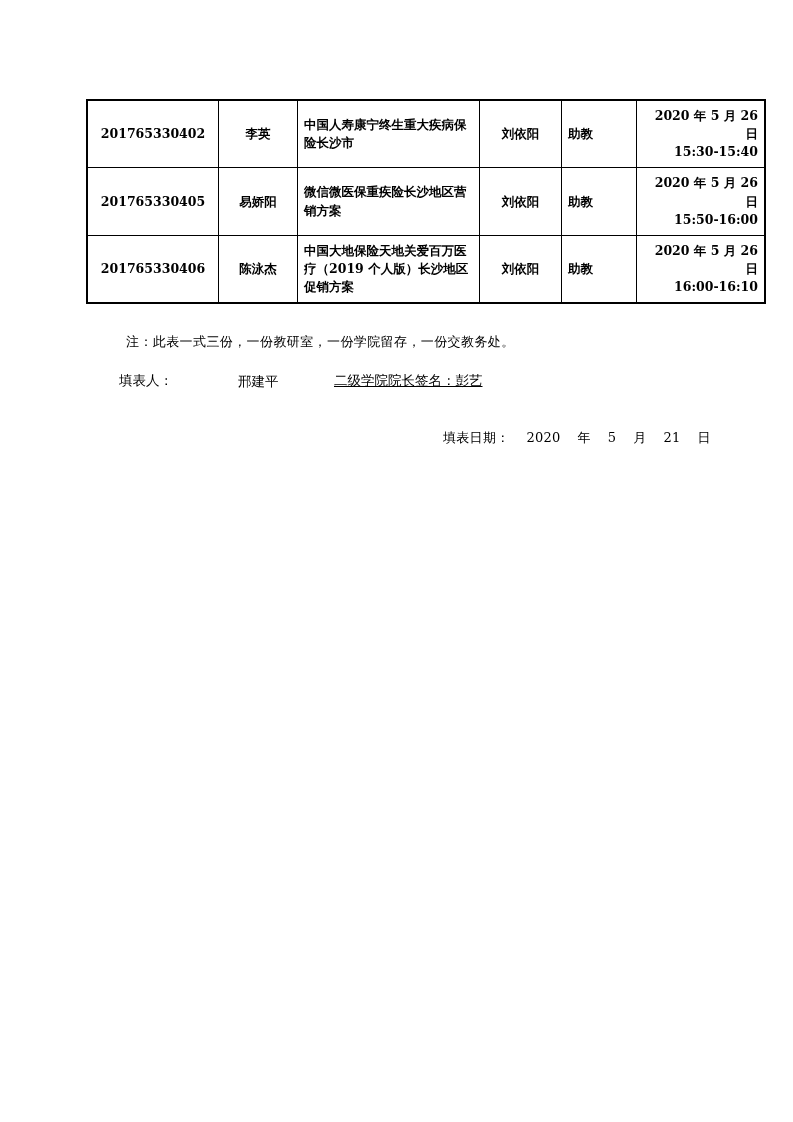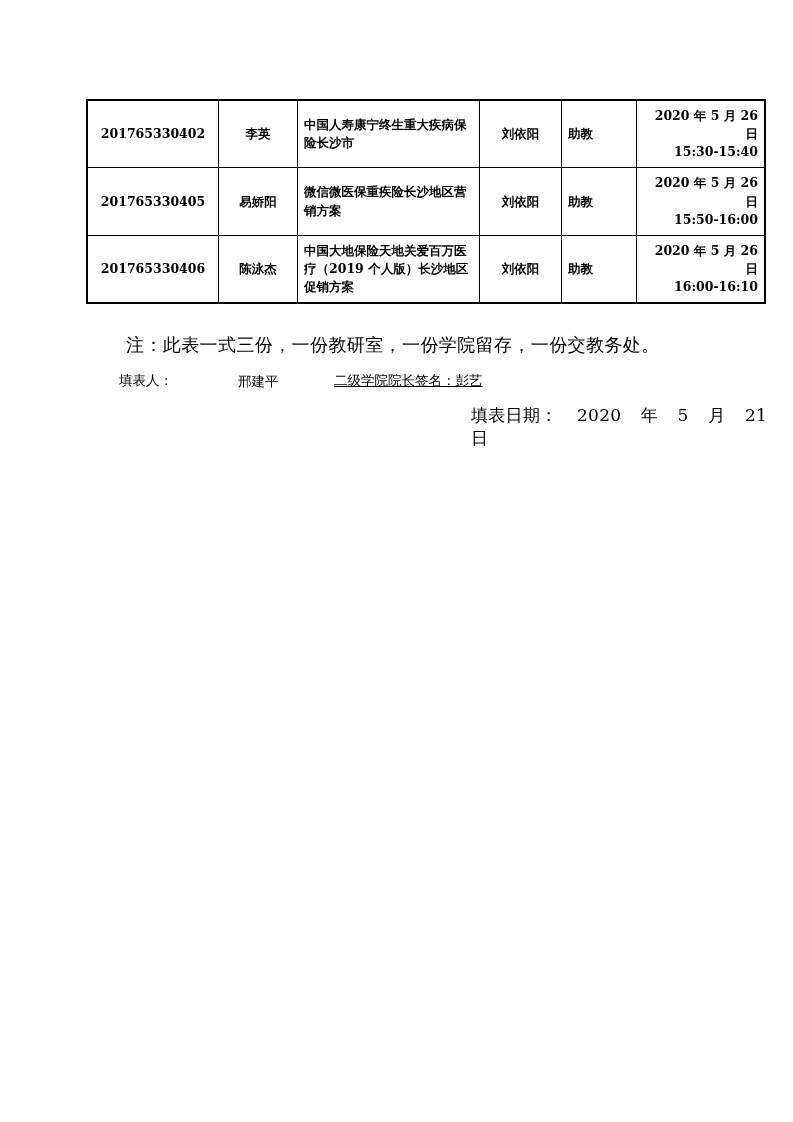--- a/index.html
+++ b/index.html
@@ -50,40 +50,39 @@
   .c-teacher { width: 69px; text-align: center; }
   .c-rank  { width: 62px;  }
   .c-time  { width: 115px; text-align: right; line-height: 1.5; }
 
   .row-tall td { height: 52px; }
 
   .note {
     position: absolute;
     left: 126px;
     top: 333px;
-    font-size: 18px;
+    font-size: 13px;
     letter-spacing: 0.4px;
   }
   .signer-row {
     position: absolute;
     left: 119px;
     top: 372px;
     width: 560px;
     font-size: 13.5px;
   }
   .signer-row .filler-label { position: absolute; left: 0; top: 0; }
   .signer-row .filler-name  { position: absolute; left: 71px; top: 1px; margin-left: 48px; }
   .signer-row .dean-label   { position: absolute; left: 215px; top: 0; text-decoration: underline; }
   .date-row {
     position: absolute;
     left: 443px;
-    top: 404px;
-    font-size: 17px;
+    top: 429px;
+    font-size: 13px;
     letter-spacing: 0.3px;
-    margin-left: 28px;
   }
   .date-row span { display: inline-block; }
   .sp-1 { width: 8px; }
 </style>
 </head>
 <body>
 
 <div class="page">
 
   <table class="doc-table">

